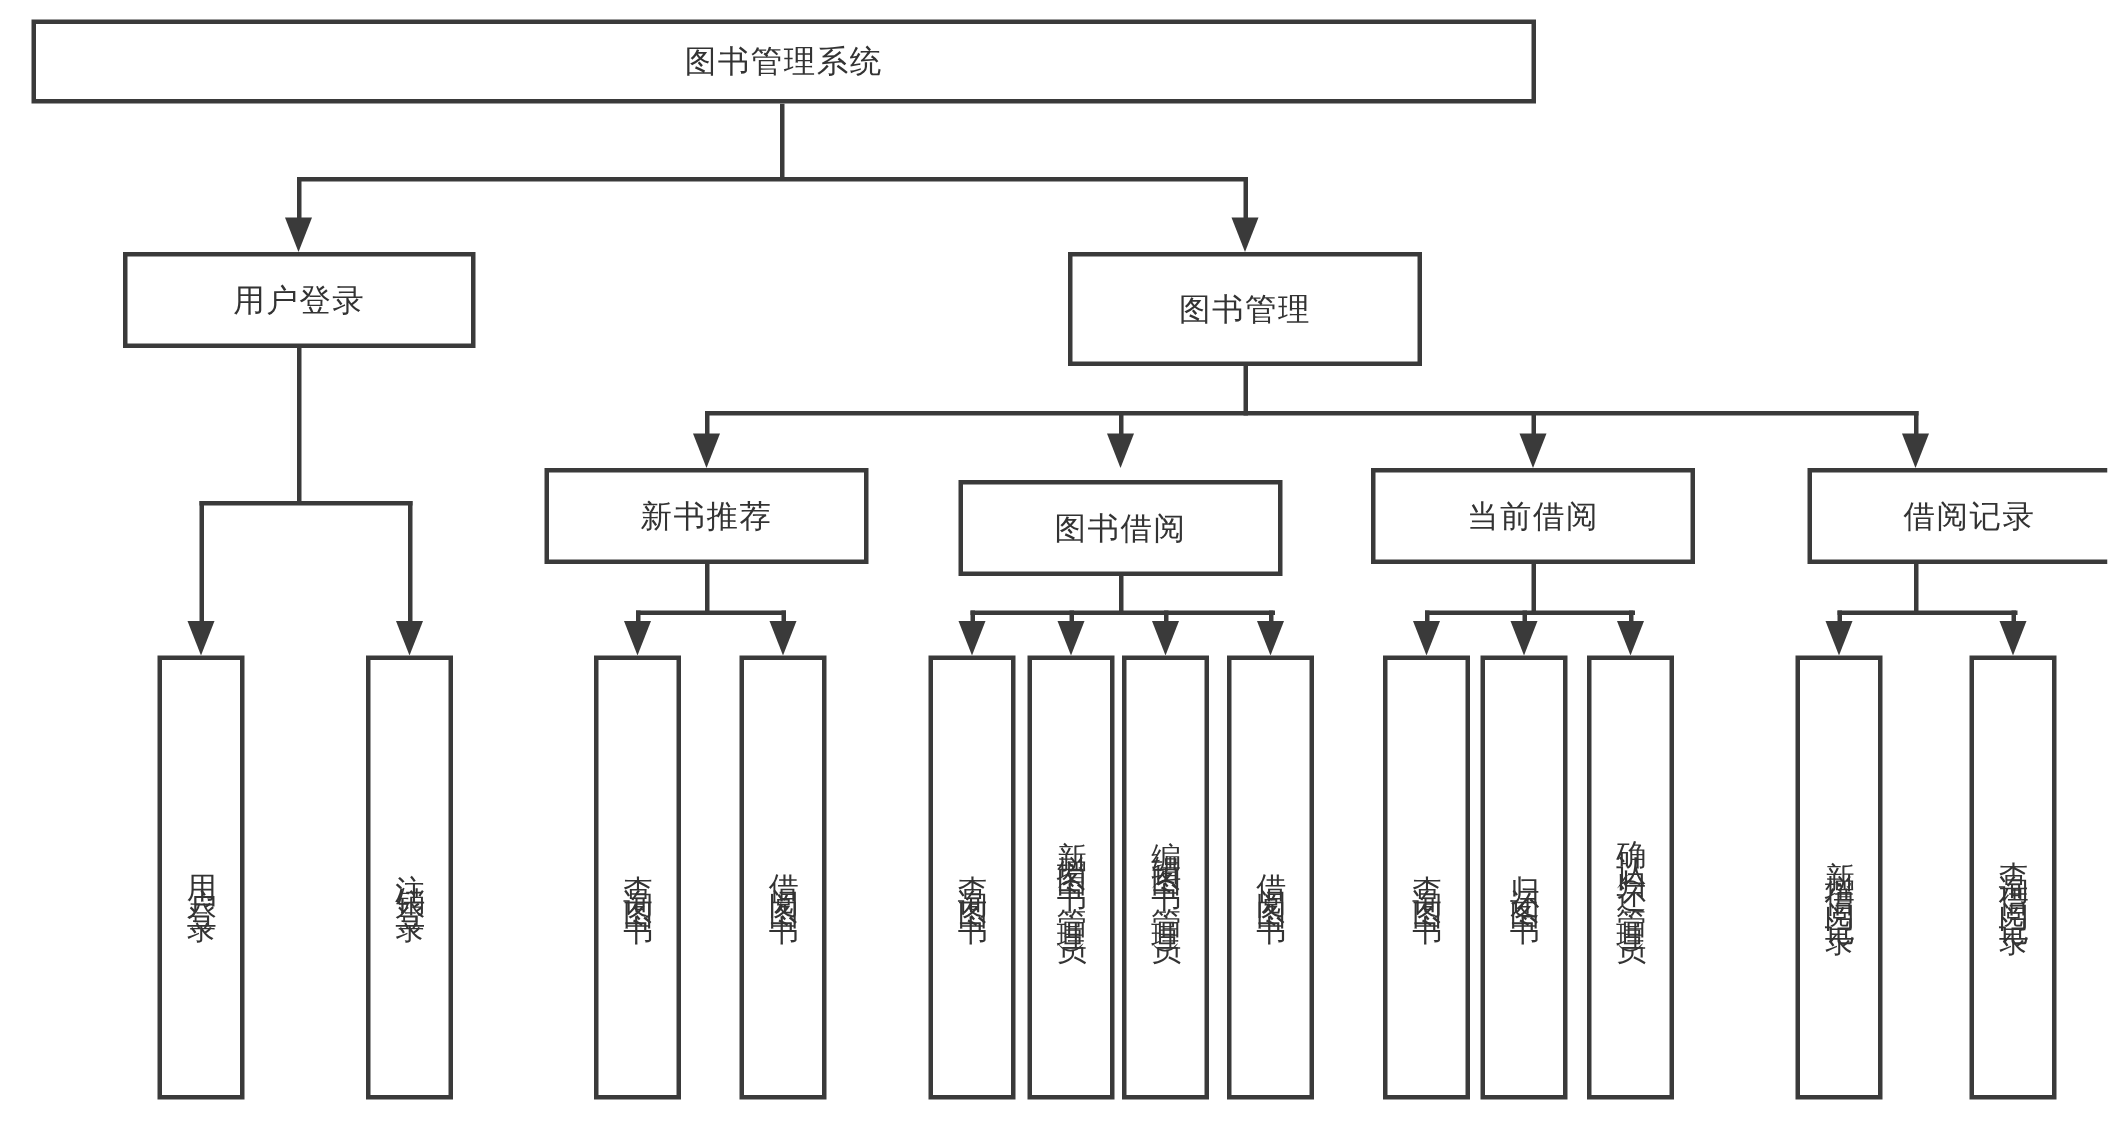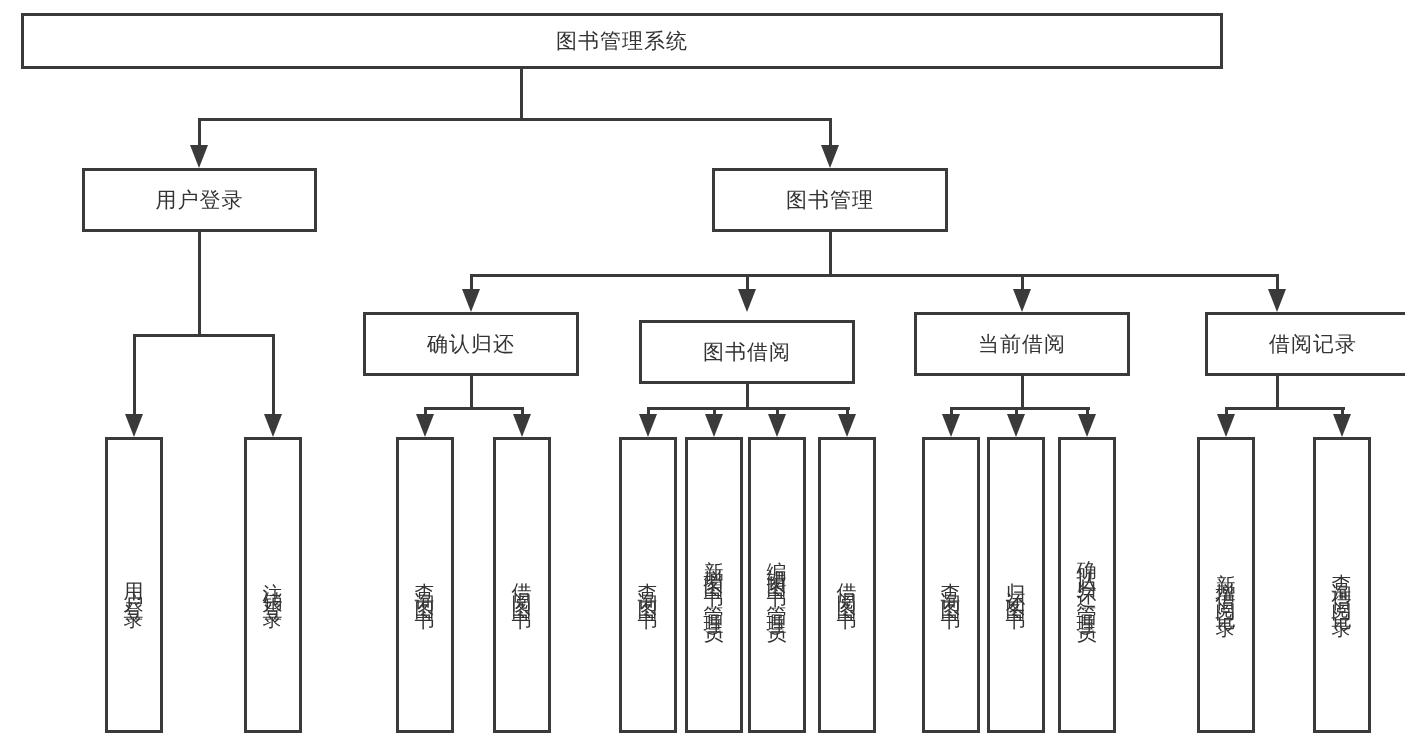--- a/index.html
+++ b/index.html
@@ -85,34 +85,34 @@
   <div class="arw" style="left:1007px; top:414px;"></div>
   <div class="arw" style="left:1078px; top:414px;"></div>
 
   <div class="v" style="left:1276px; top:376px; height:34px;"></div>
   <div class="h" style="left:1225px; top:407px; width:120px;"></div>
   <div class="v" style="left:1225px; top:407px; height:8px;"></div>
   <div class="v" style="left:1341px; top:407px; height:8px;"></div>
   <div class="arw" style="left:1217px; top:414px;"></div>
   <div class="arw" style="left:1333px; top:414px;"></div>
 
-  <div class="box" style="left:21px; top:13px; width:1202px; height:56px;">
+  <div class="box" style="left:21px; top:13px; width:1003px; height:56px;">
     <span class="hlabel">图书管理系统</span>
   </div>
 
   <div class="box" style="left:82px; top:168px; width:235px; height:64px;">
     <span class="hlabel">用户登录</span>
   </div>
 
-  <div class="box" style="left:712px; top:168px; width:236px; height:64px;">
+  <div class="box" style="left:712px; top:168px; width:236px; height:76px;">
     <span class="hlabel">图书管理</span>
   </div>
 
   <div class="box" style="left:363px; top:312px; width:216px; height:64px;">
-    <span class="hlabel">确认归还</span>
+    <span class="hlabel">新书推荐</span>
   </div>
 
   <div class="box" style="left:639px; top:320px; width:216px; height:64px;">
     <span class="hlabel">图书借阅</span>
   </div>
 
   <div class="box" style="left:914px; top:312px; width:216px; height:64px;">
     <span class="hlabel">当前借阅</span>
   </div>
 

